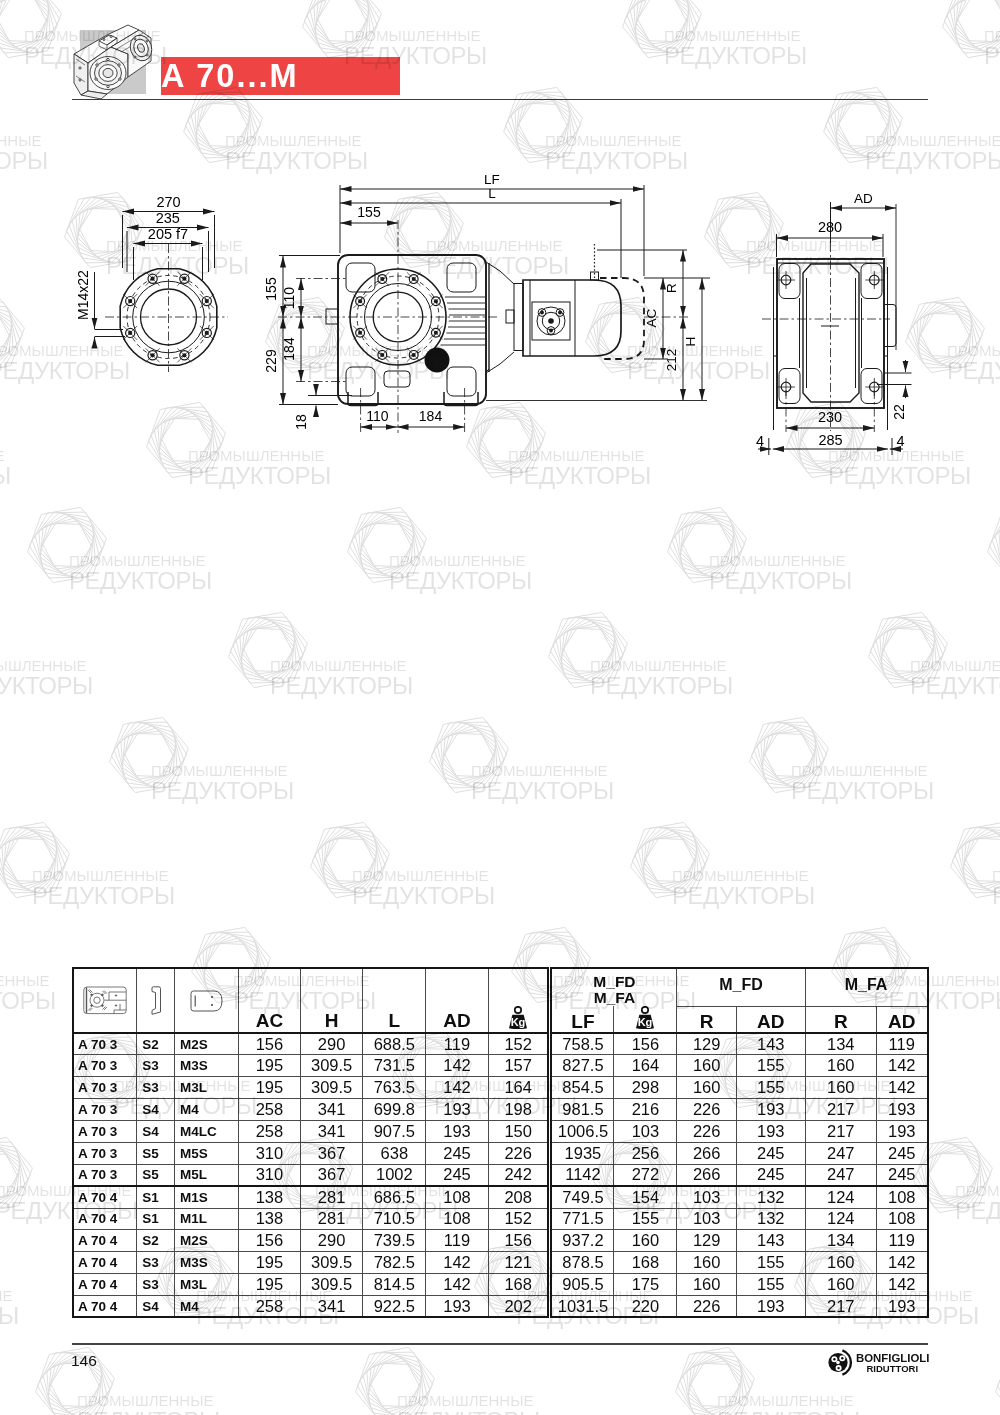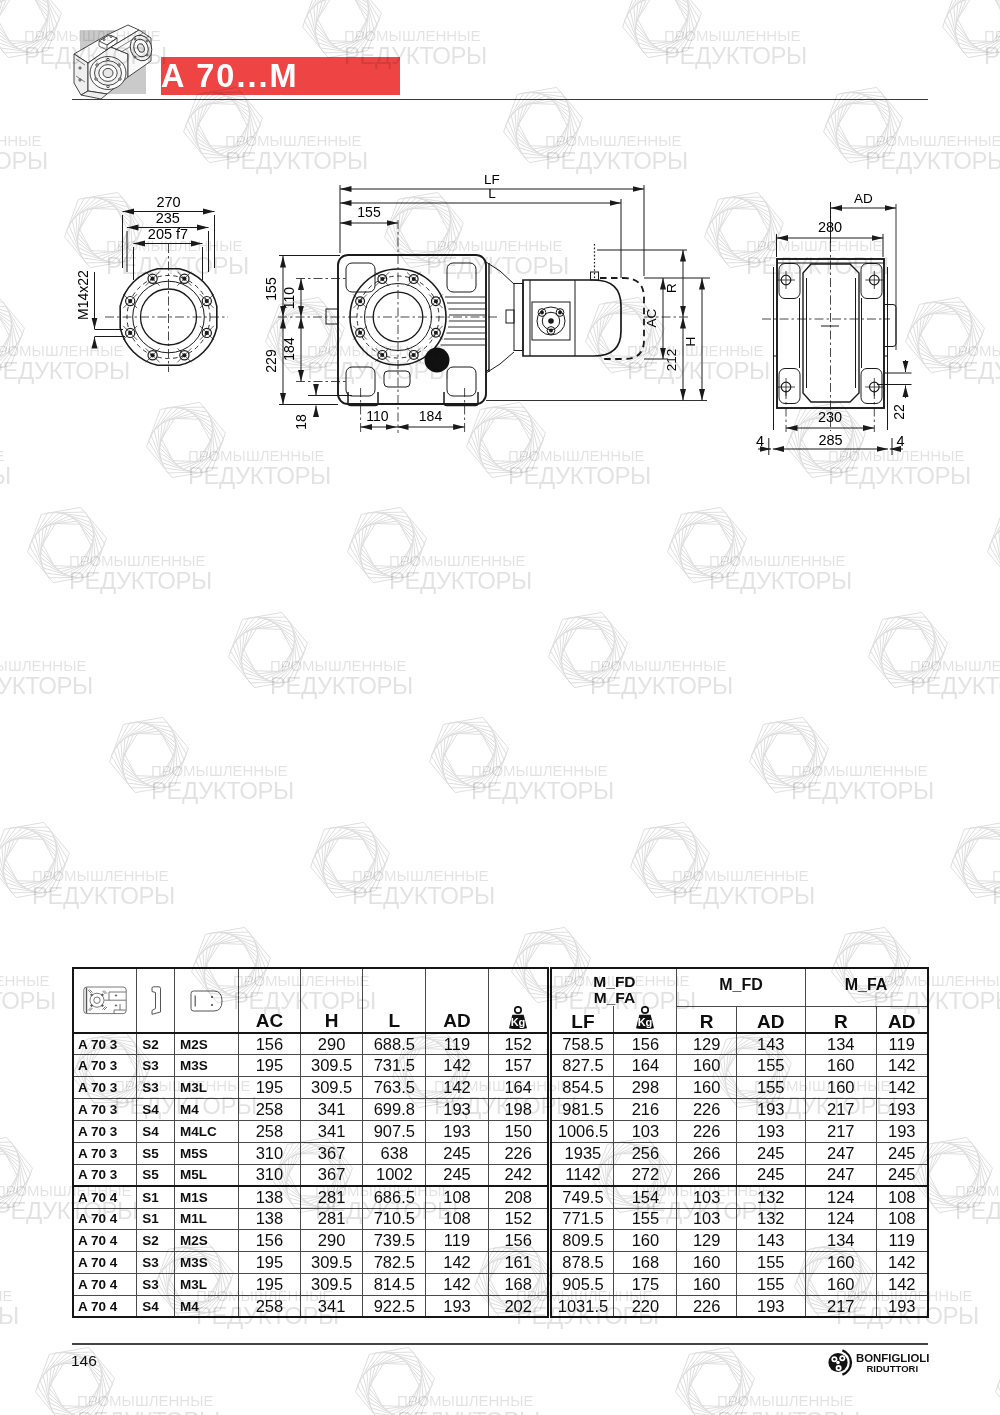--- a/index.html
+++ b/index.html
@@ -605,36 +605,36 @@
 </tr>
 <tr>
 <td class="nm">A 70 4</td>
         <td class="sz">S2</td>
         <td class="mt">M2S</td>
 <td>156</td>
 <td>290</td>
 <td>739.5</td>
 <td>119</td>
 <td>156</td>
-<td class="dsep">809.5</td>
+<td class="dsep">937.2</td>
 <td>160</td>
 <td>129</td>
 <td>143</td>
 <td>134</td>
 <td>119</td>
 </tr>
 <tr>
 <td class="nm">A 70 4</td>
         <td class="sz">S3</td>
         <td class="mt">M3S</td>
 <td>195</td>
 <td>309.5</td>
 <td>782.5</td>
 <td>142</td>
-<td>161</td>
+<td>121</td>
 <td class="dsep">878.5</td>
 <td>168</td>
 <td>160</td>
 <td>155</td>
 <td>160</td>
 <td>142</td>
 </tr>
 <tr>
 <td class="nm">A 70 4</td>
         <td class="sz">S3</td>

